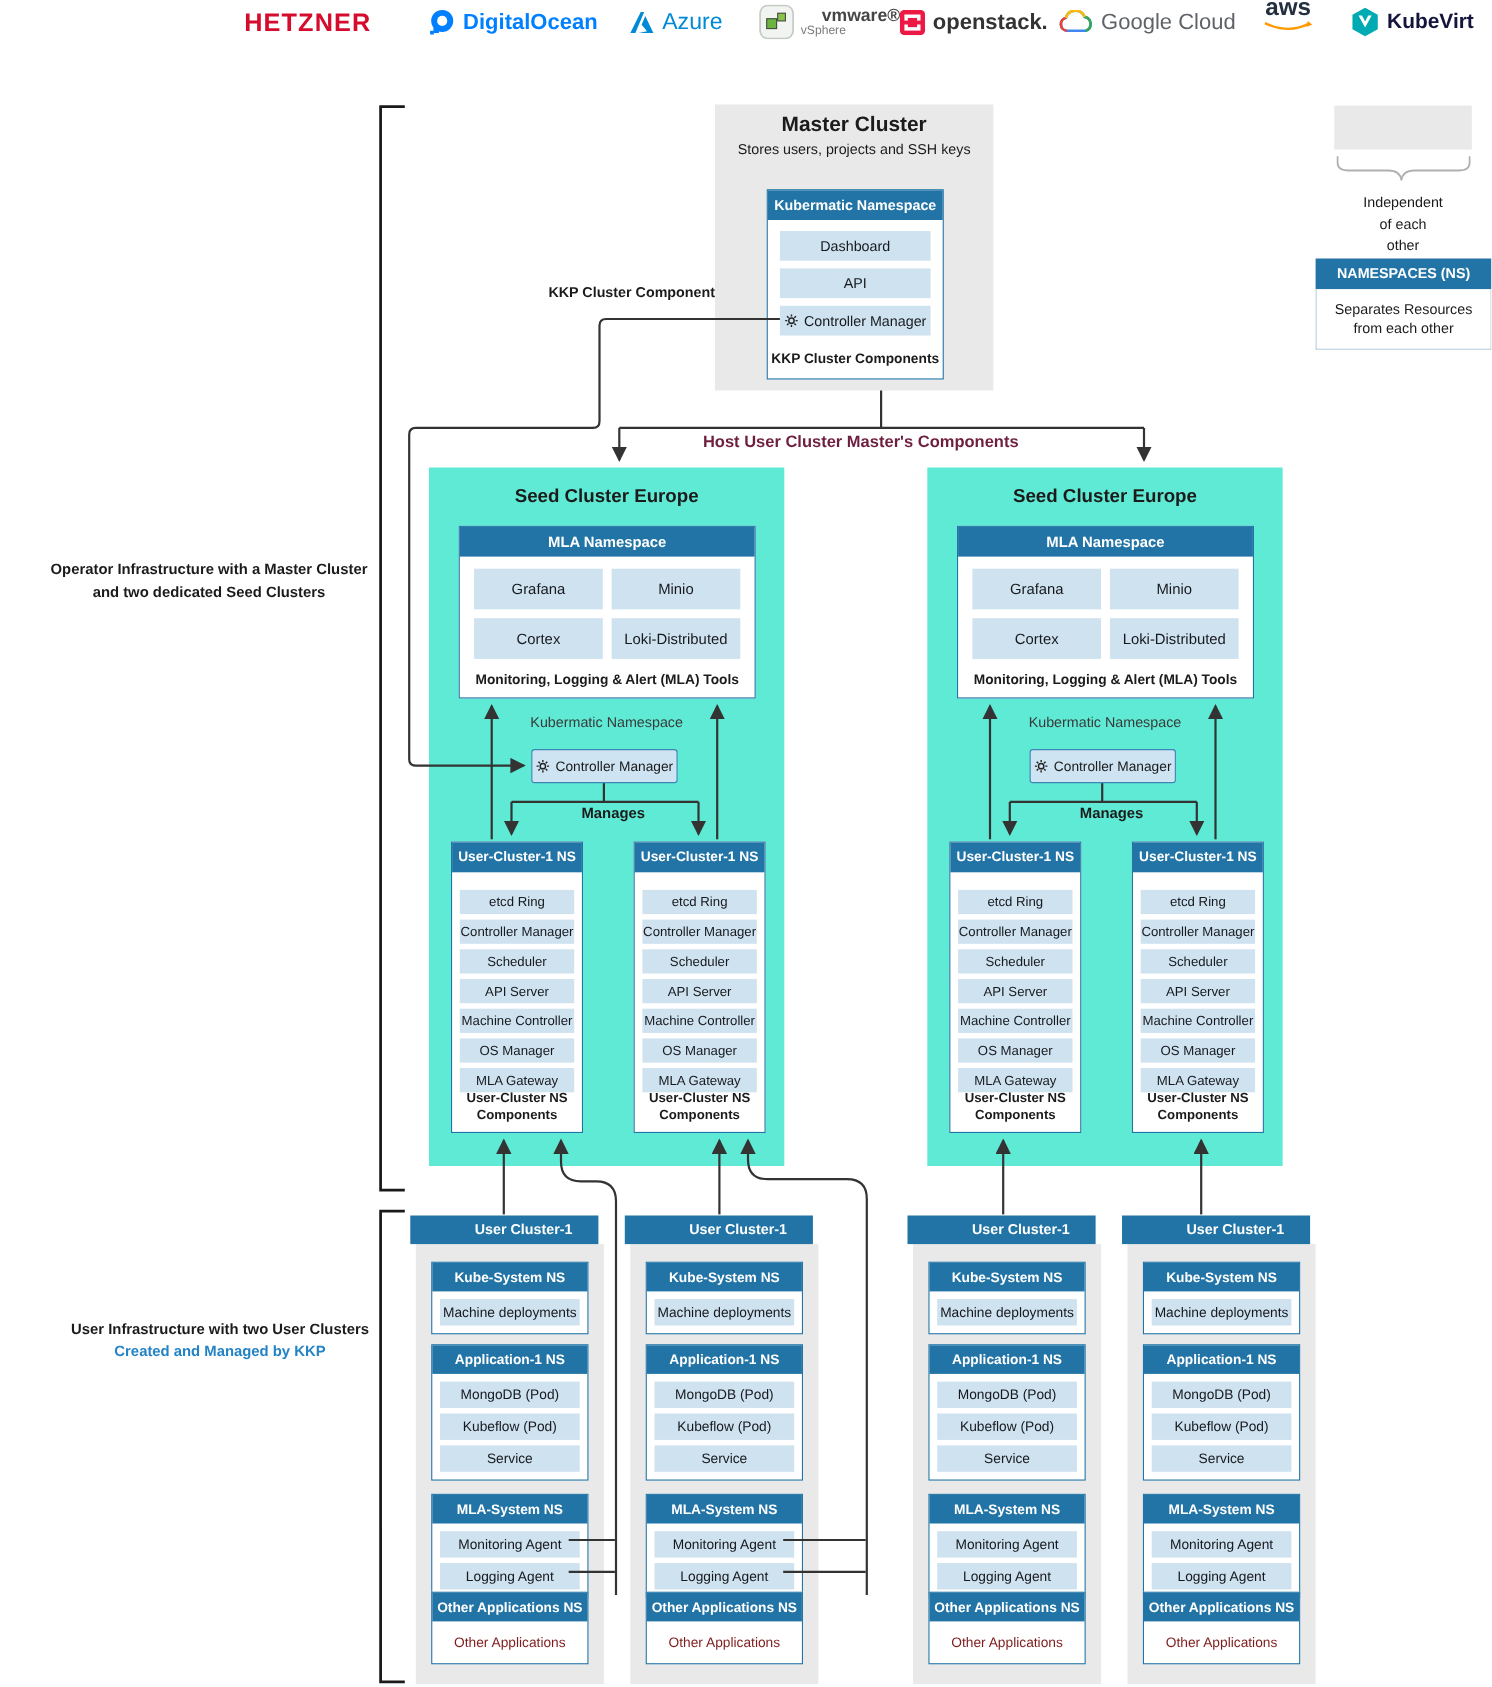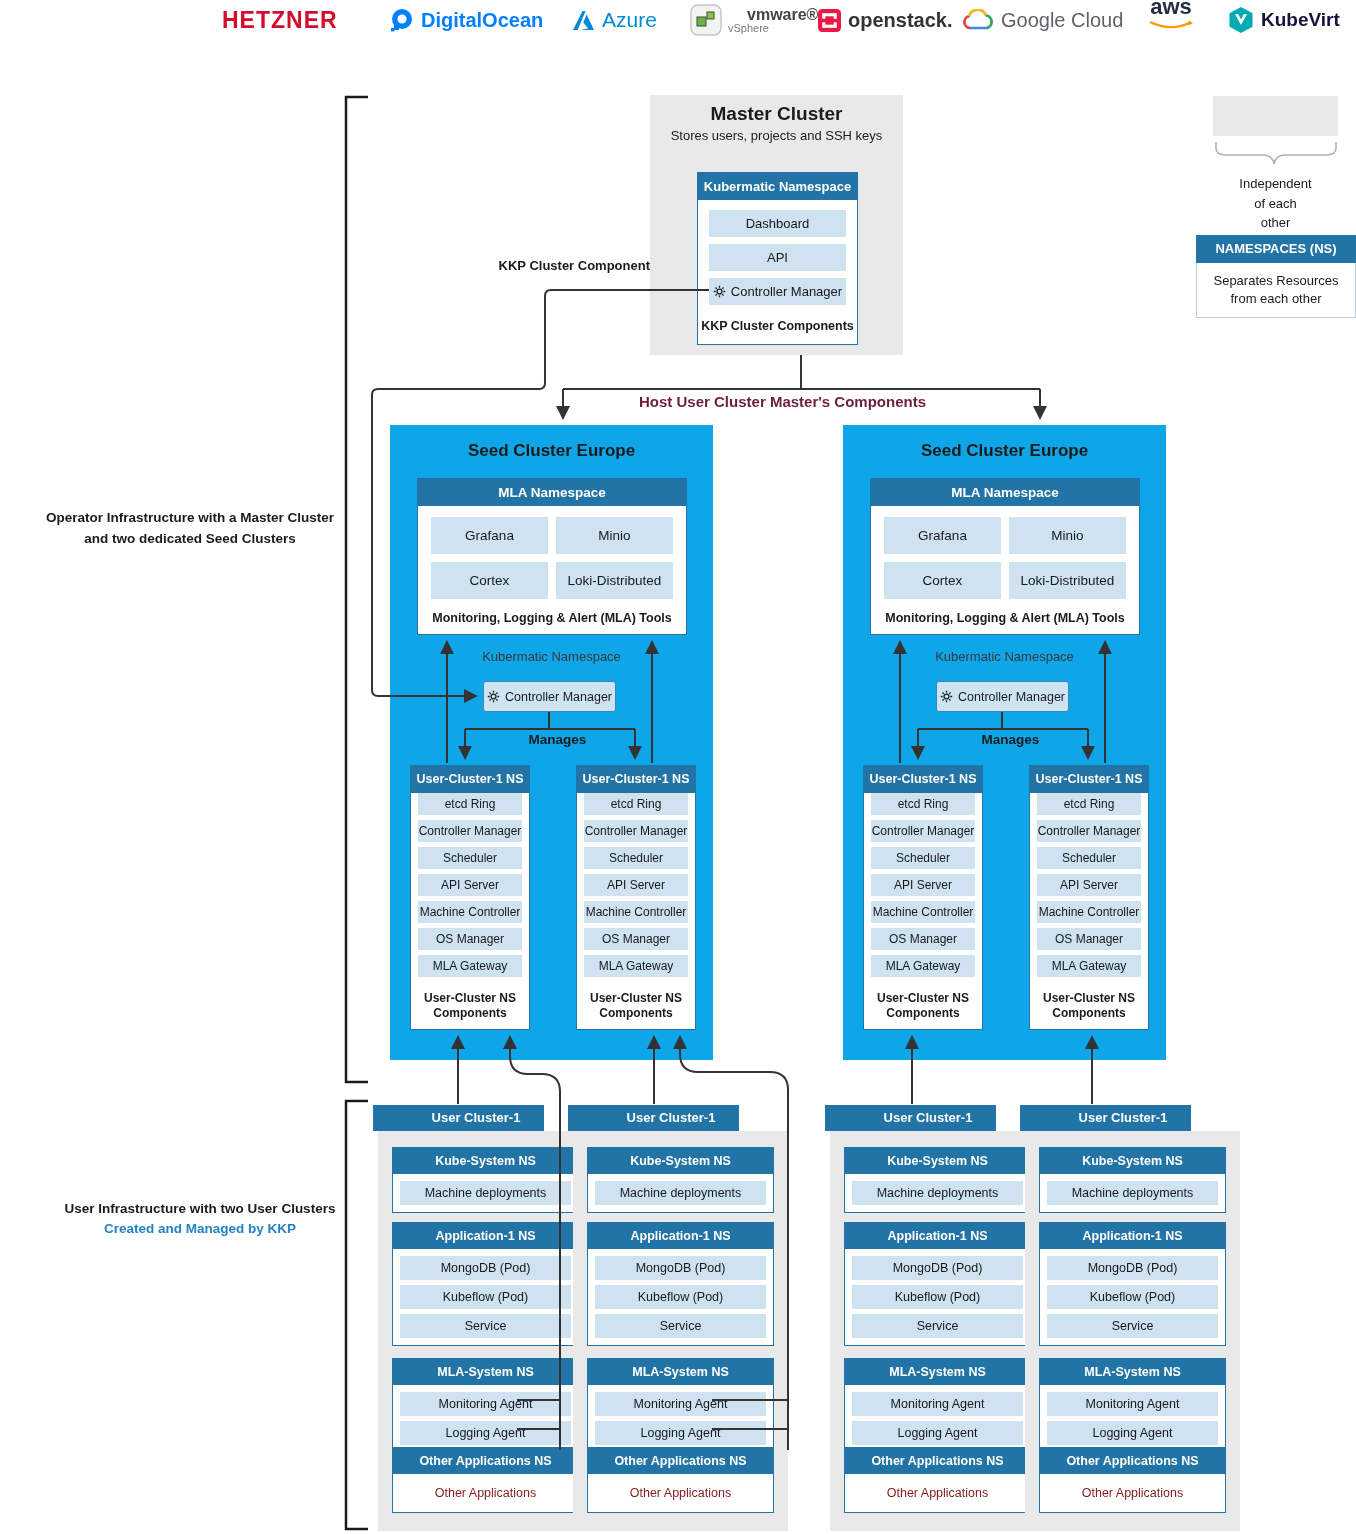--- a/index.html
+++ b/index.html
@@ -16,40 +16,40 @@
   .item{background:#cfe2f0;text-align:center;color:#16191d;}
   .item-plain{background:#fff;text-align:center;color:#7f1d1d;}
   .ctr{text-align:center;}
   
   .master-title{font-size:19px;font-weight:bold;}
   .master-sub{font-size:13px;}
   .kkpbox-items{position:absolute;left:11px;right:11px;top:27px;display:flex;flex-direction:column;gap:7px;padding-top:10px;}
   .kkpbox-items .item{height:27px;line-height:27px;font-size:13px;display:flex;align-items:center;justify-content:center;gap:5px;}
   .kkp-foot{position:absolute;bottom:11px;left:0;right:0;text-align:center;font-weight:bold;font-size:12.5px;}
   
-  .seed{position:absolute;top:425px;width:323px;height:635px;background:#0ea5e9;}
+  .seed{position:absolute;top:425px;width:323px;height:635px;background:#5eead4;}
   .seed-title{position:absolute;top:16px;left:0;right:0;text-align:center;font-weight:bold;font-size:17px;}
   .mla{position:absolute;left:27px;top:53px;width:270px;height:157px;background:#fff;border:1.5px solid #2174a5;box-sizing:border-box;}
   .mla-hdr{height:27px;line-height:27px;font-size:13.5px;}
   .mla-grid{position:absolute;left:13px;right:13px;top:38px;display:grid;grid-template-columns:1fr 1fr;gap:8px;}
   .mla-grid .item{height:37px;line-height:37px;font-size:13.5px;}
   .mla-foot{position:absolute;bottom:9px;left:0;right:0;text-align:center;font-weight:bold;font-size:12.5px;}
   .kns-label{position:absolute;top:224px;left:0;right:0;text-align:center;font-size:13px;color:#3a3a3a;}
   .cmbox{position:absolute;left:93px;top:256px;width:133px;height:31px;background:#cfe4f3;border:1.5px solid #3d86b5;
          border-radius:3px;box-sizing:border-box;display:flex;align-items:center;justify-content:center;gap:5px;font-size:12.5px;}
   .manages{position:absolute;top:307px;left:0;right:0;text-align:center;font-size:13.5px;font-weight:bold;padding-left:12px;}
   .nsbox{position:absolute;top:340px;width:120px;height:265px;background:#fff;border:1.5px solid #2174a5;box-sizing:border-box;}
   .nsbox-hdr{height:27px;line-height:27px;font-size:12.5px;}
-  .nsbox-items{position:absolute;left:7px;right:7px;top:27px;display:flex;flex-direction:column;gap:5px;padding-top:0;}
+  .nsbox-items{position:absolute;left:7px;right:7px;top:27px;display:flex;flex-direction:column;gap:5px;padding-top:16px;}
   .nsbox-items .item{height:22px;line-height:22px;font-size:12px;}
   .nsbox-foot{position:absolute;bottom:8px;left:0;right:0;text-align:center;font-weight:bold;font-size:12px;line-height:1.25;}
   
   .uc{position:absolute;top:1105px;width:171px;}
   .uc-title{height:26px;line-height:26px;font-size:13px;position:relative;z-index:2;padding-left:35px;}
-  .uc-body{position:absolute;left:5px;top:26px;width:171px;height:400px;background:#e9e9e9;padding-left:44px;}
+  .uc-body{position:absolute;left:5px;top:26px;width:171px;height:400px;background:#e9e9e9;}
   .ucsec{position:absolute;left:14px;right:14px;background:#fff;border:1.5px solid #2174a5;box-sizing:border-box;}
   .ucsec-hdr{height:26px;line-height:26px;font-size:12.5px;}
   .ucsec-items{display:flex;flex-direction:column;gap:5px;padding:7px;}
   .ucsec-items .item,.ucsec-items .item-plain{height:24px;line-height:24px;font-size:12.5px;}
   .sec-0{top:16px;} .sec-1{top:91px;} .sec-2{top:227px;} .sec-3{top:316px;}
   
   .lbl-kkpcomp{position:absolute;left:400px;top:258px;width:250px;text-align:right;font-size:13px;font-weight:bold;}
   .lbl-host{position:absolute;left:560px;top:393px;width:445px;text-align:center;color:#6e1e3e;font-weight:bold;font-size:15px;}
   .lbl-operator{position:absolute;left:40px;top:508px;width:300px;text-align:center;font-size:13.5px;font-weight:bold;line-height:1.55;}
   .lbl-userinfra{position:absolute;left:55px;top:1199px;width:290px;text-align:center;font-size:13.5px;font-weight:bold;line-height:1.45;}

